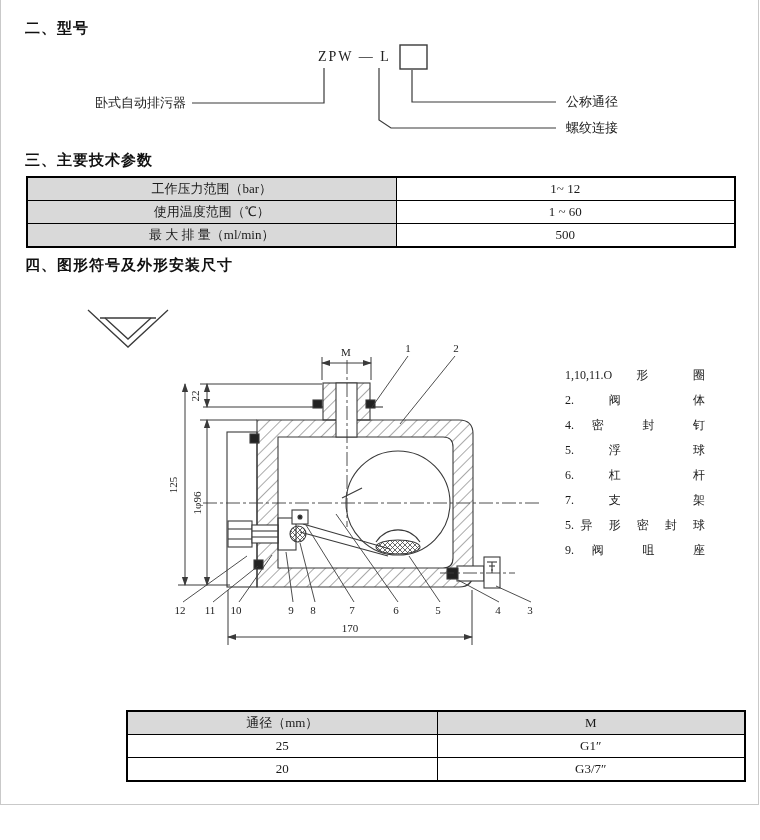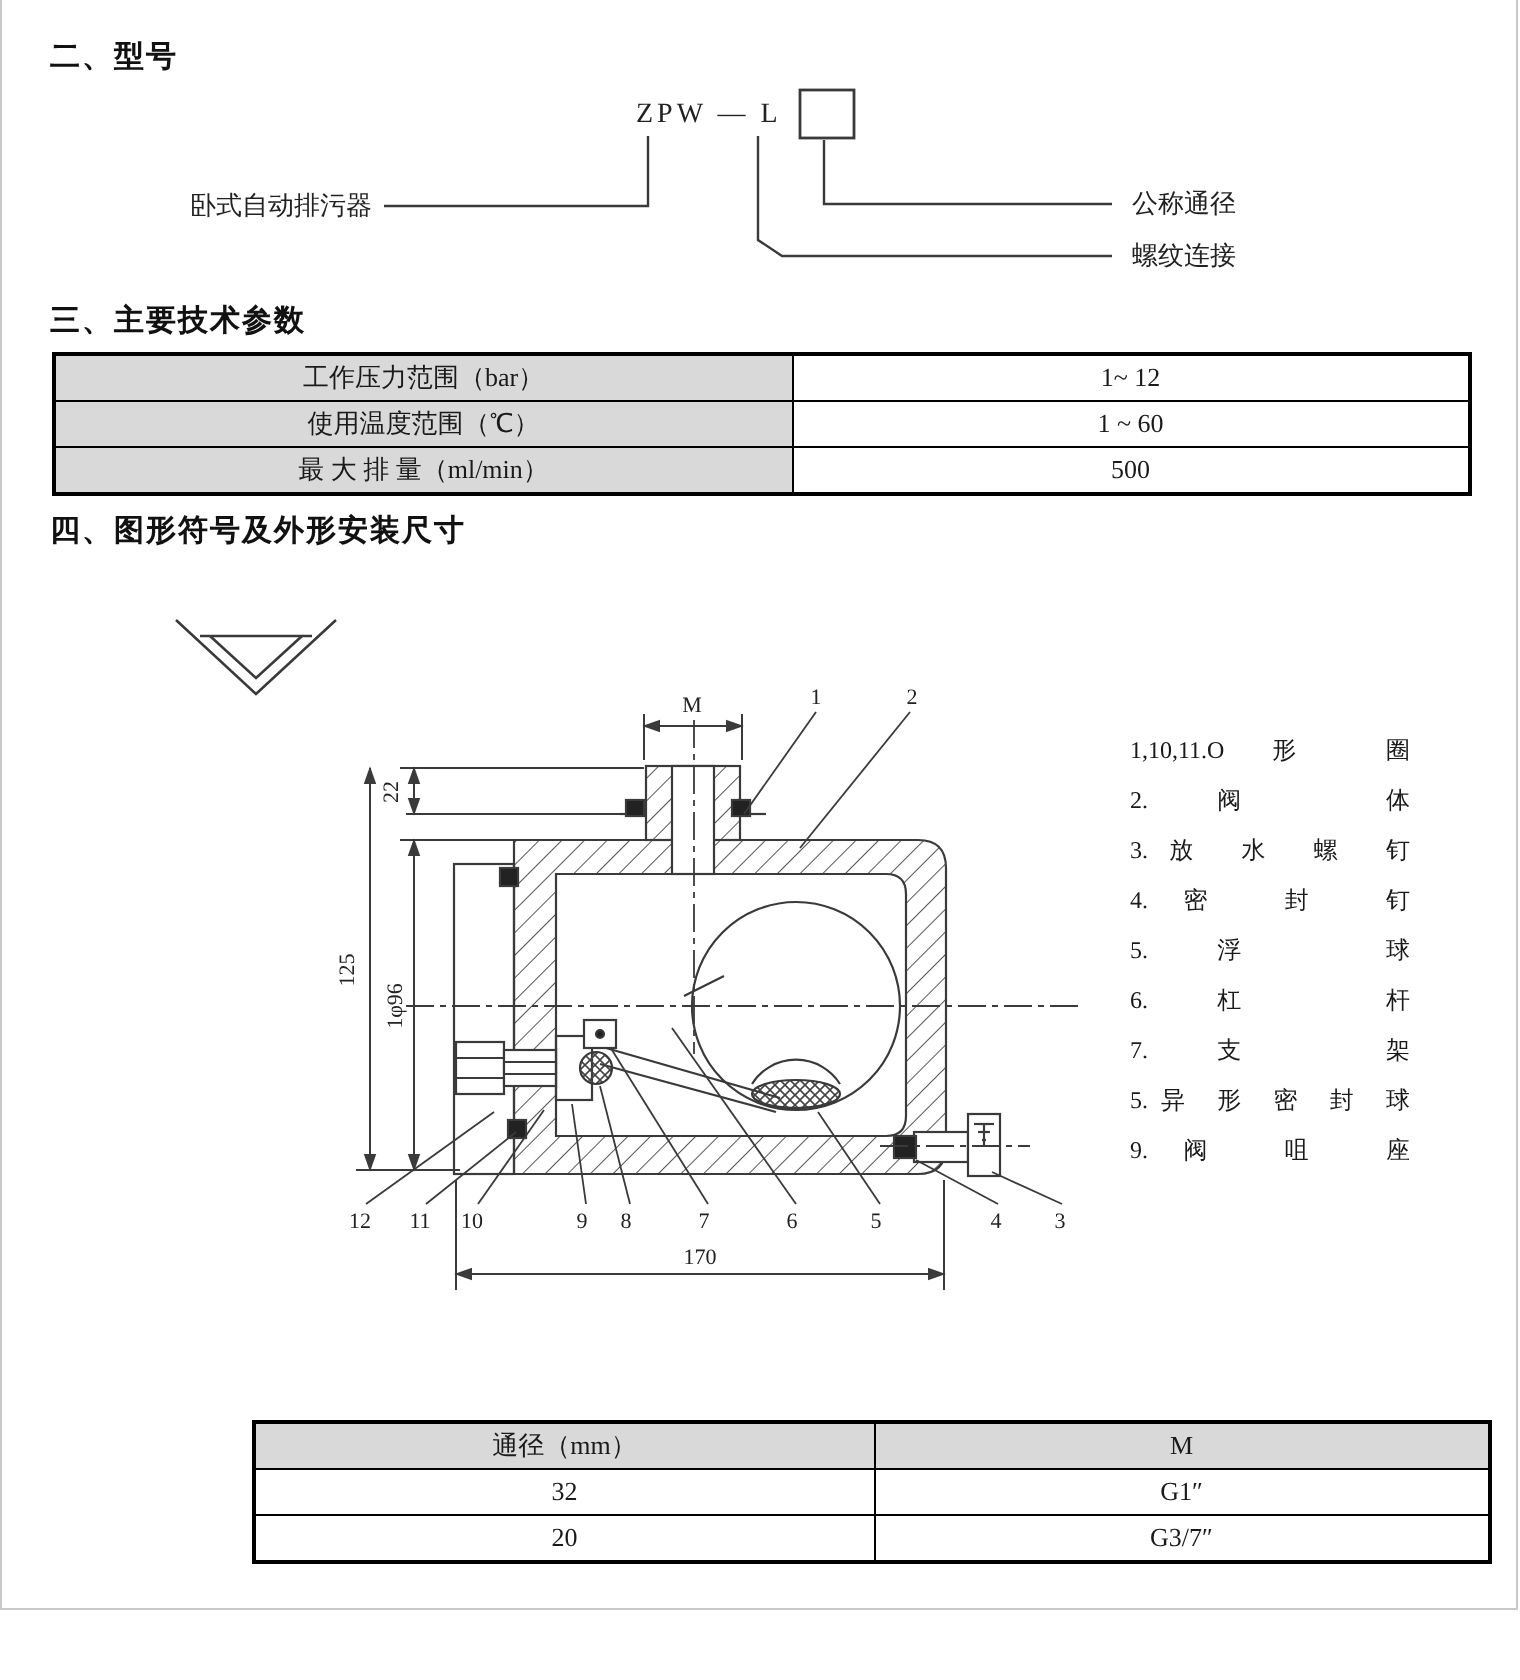--- a/index.html
+++ b/index.html
@@ -222,41 +222,40 @@
     <text class="callout" x="292" y="324" text-anchor="middle">7</text>
     <text class="callout" x="336" y="324" text-anchor="middle">6</text>
     <text class="callout" x="378" y="324" text-anchor="middle">5</text>
     <text class="callout" x="438" y="324" text-anchor="middle">4</text>
     <text class="callout" x="470" y="324" text-anchor="middle">3</text>
   </svg>
 
   <div id="parts-list">
     <div class="plist-line">1,10,11.O 形 圈</div>
     <div class="plist-line">2.阀 体</div>
-    <div class="plist-line">3.放 水 螺 钉</div>
     <div class="plist-line">4.密 封 钉</div>
     <div class="plist-line">5.浮 球</div>
     <div class="plist-line">6.杠 杆</div>
     <div class="plist-line">7.支 架</div>
     <div class="plist-line">5.异 形 密 封 球</div>
     <div class="plist-line">9.阀 咀 座</div>
   </div>
 
   <table class="tech-table" id="size-table">
     <colgroup>
         <col class="c1">
         <col>
       </colgroup>
     <tbody>
         <tr>
       <td class="hd">通径（mm）</td>
       <td class="hd">M</td>
     </tr>
     <tr>
-      <td>32</td>
+      <td>25</td>
       <td>G1″</td>
     </tr>
     <tr>
       <td>20</td>
       <td>G3/7″</td>
     </tr>
   </tbody>
     </table>
 </div>
 

